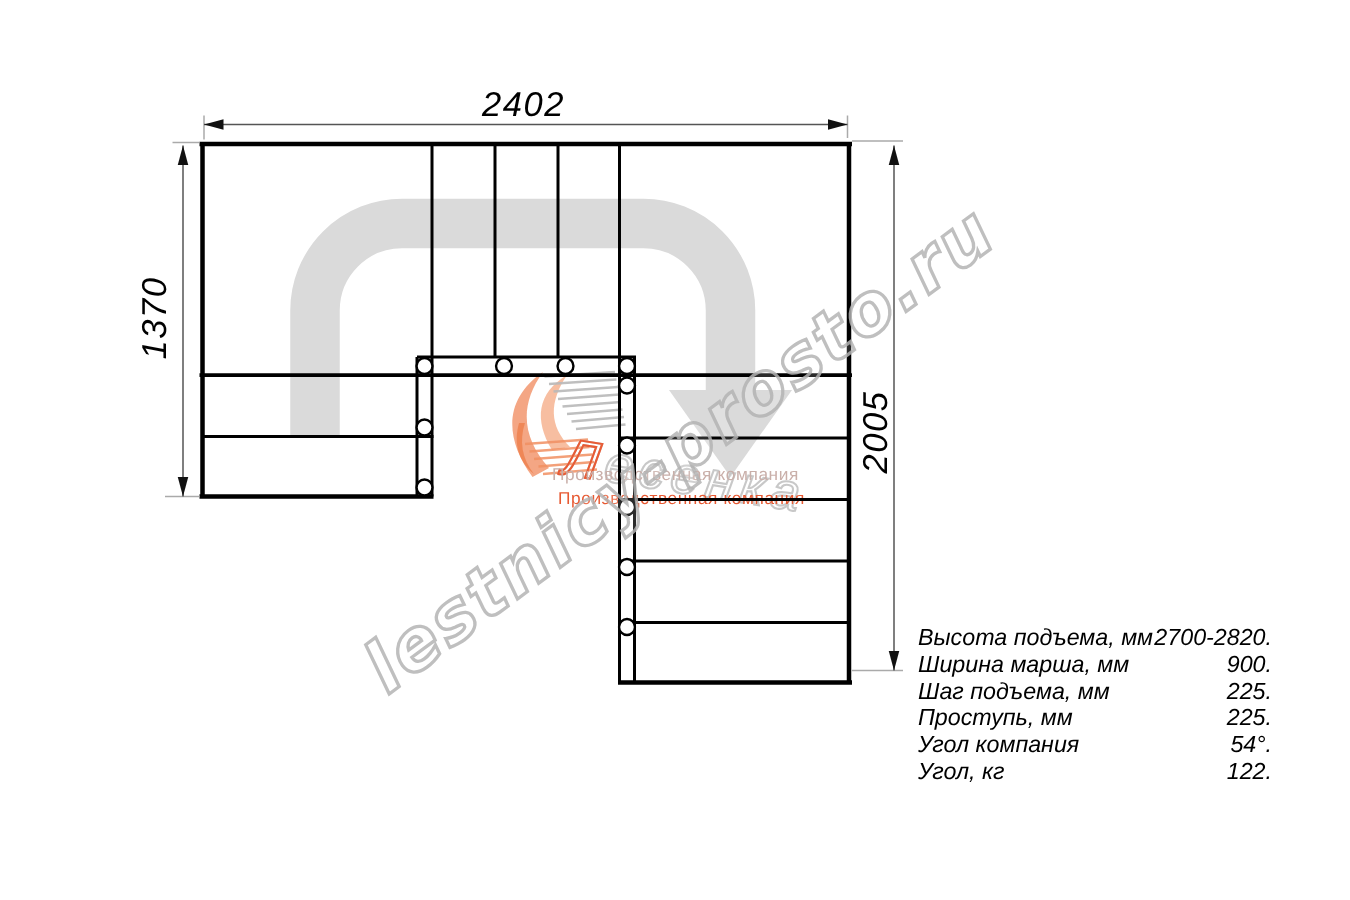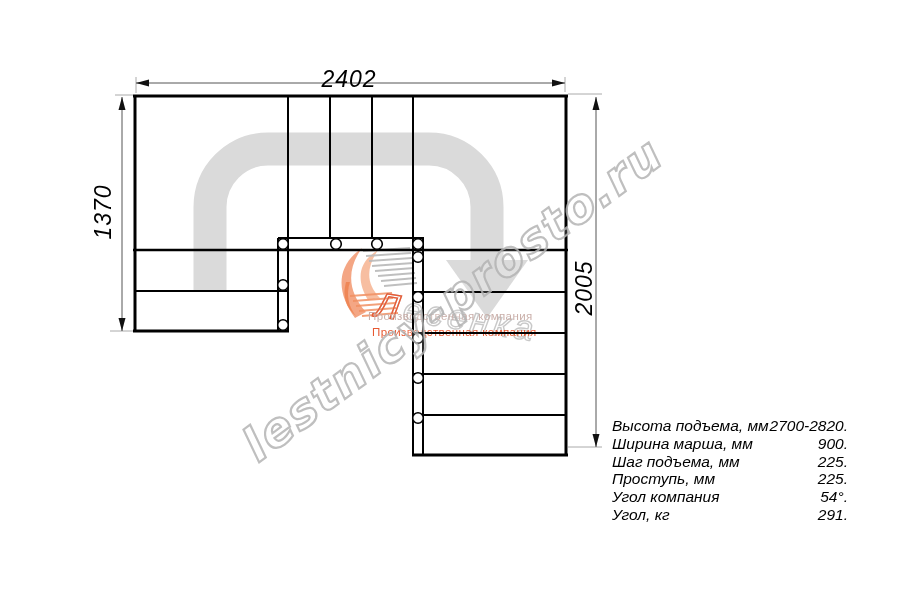--- a/index.html
+++ b/index.html
@@ -128,21 +128,21 @@
       <line x1="568" y1="94" x2="602" y2="94" stroke="#aaa" stroke-width="1"></line>
       <line x1="568" y1="447" x2="602" y2="447" stroke="#aaa" stroke-width="1"></line>
       <line x1="596" y1="97" x2="596" y2="447" stroke="#555" stroke-width="1"></line>
       <polygon points="596,97 592.5,110 599.5,110" fill="#111"></polygon>
       <polygon points="596,447 592.5,434 599.5,434" fill="#111"></polygon>
     </g>
 
     <text class="wm-text" x="455" y="302" text-anchor="middle" dominant-baseline="middle" fill="rgba(255,255,255,0.2)" stroke="#b4b4b4" stroke-width="2.2" opacity="0.85" transform="rotate(-36.5 455 302)">lestnicy-prosto.ru</text>
   </svg>
 
-  <div class="dim-text" style="left:299px;top:66px;width:100px;text-align:center;">2402</div>
+  <div class="dim-text" style="left:299px;top:56px;width:100px;text-align:center;">2402</div>
 
   <div class="dim-text rot" style="left:103px;top:212px;">1370</div>
 
   <div class="dim-text rot" style="left:584px;top:288px;">2005</div>
 
   <div class="spec-table">
     <div class="spec-row">
       <span class="lab">Высота подъема, мм</span>
       <span class="val">2700-2820.</span>
     </div>
@@ -157,17 +157,17 @@
     <div class="spec-row">
       <span class="lab">Проступь, мм</span>
       <span class="val">225.</span>
     </div>
     <div class="spec-row">
       <span class="lab">Угол компания</span>
       <span class="val">54°.</span>
     </div>
     <div class="spec-row">
       <span class="lab">Угол, кг</span>
-      <span class="val">291.</span>
+      <span class="val">122.</span>
     </div>
   </div>
 
 </div>
 
 </body></html>

